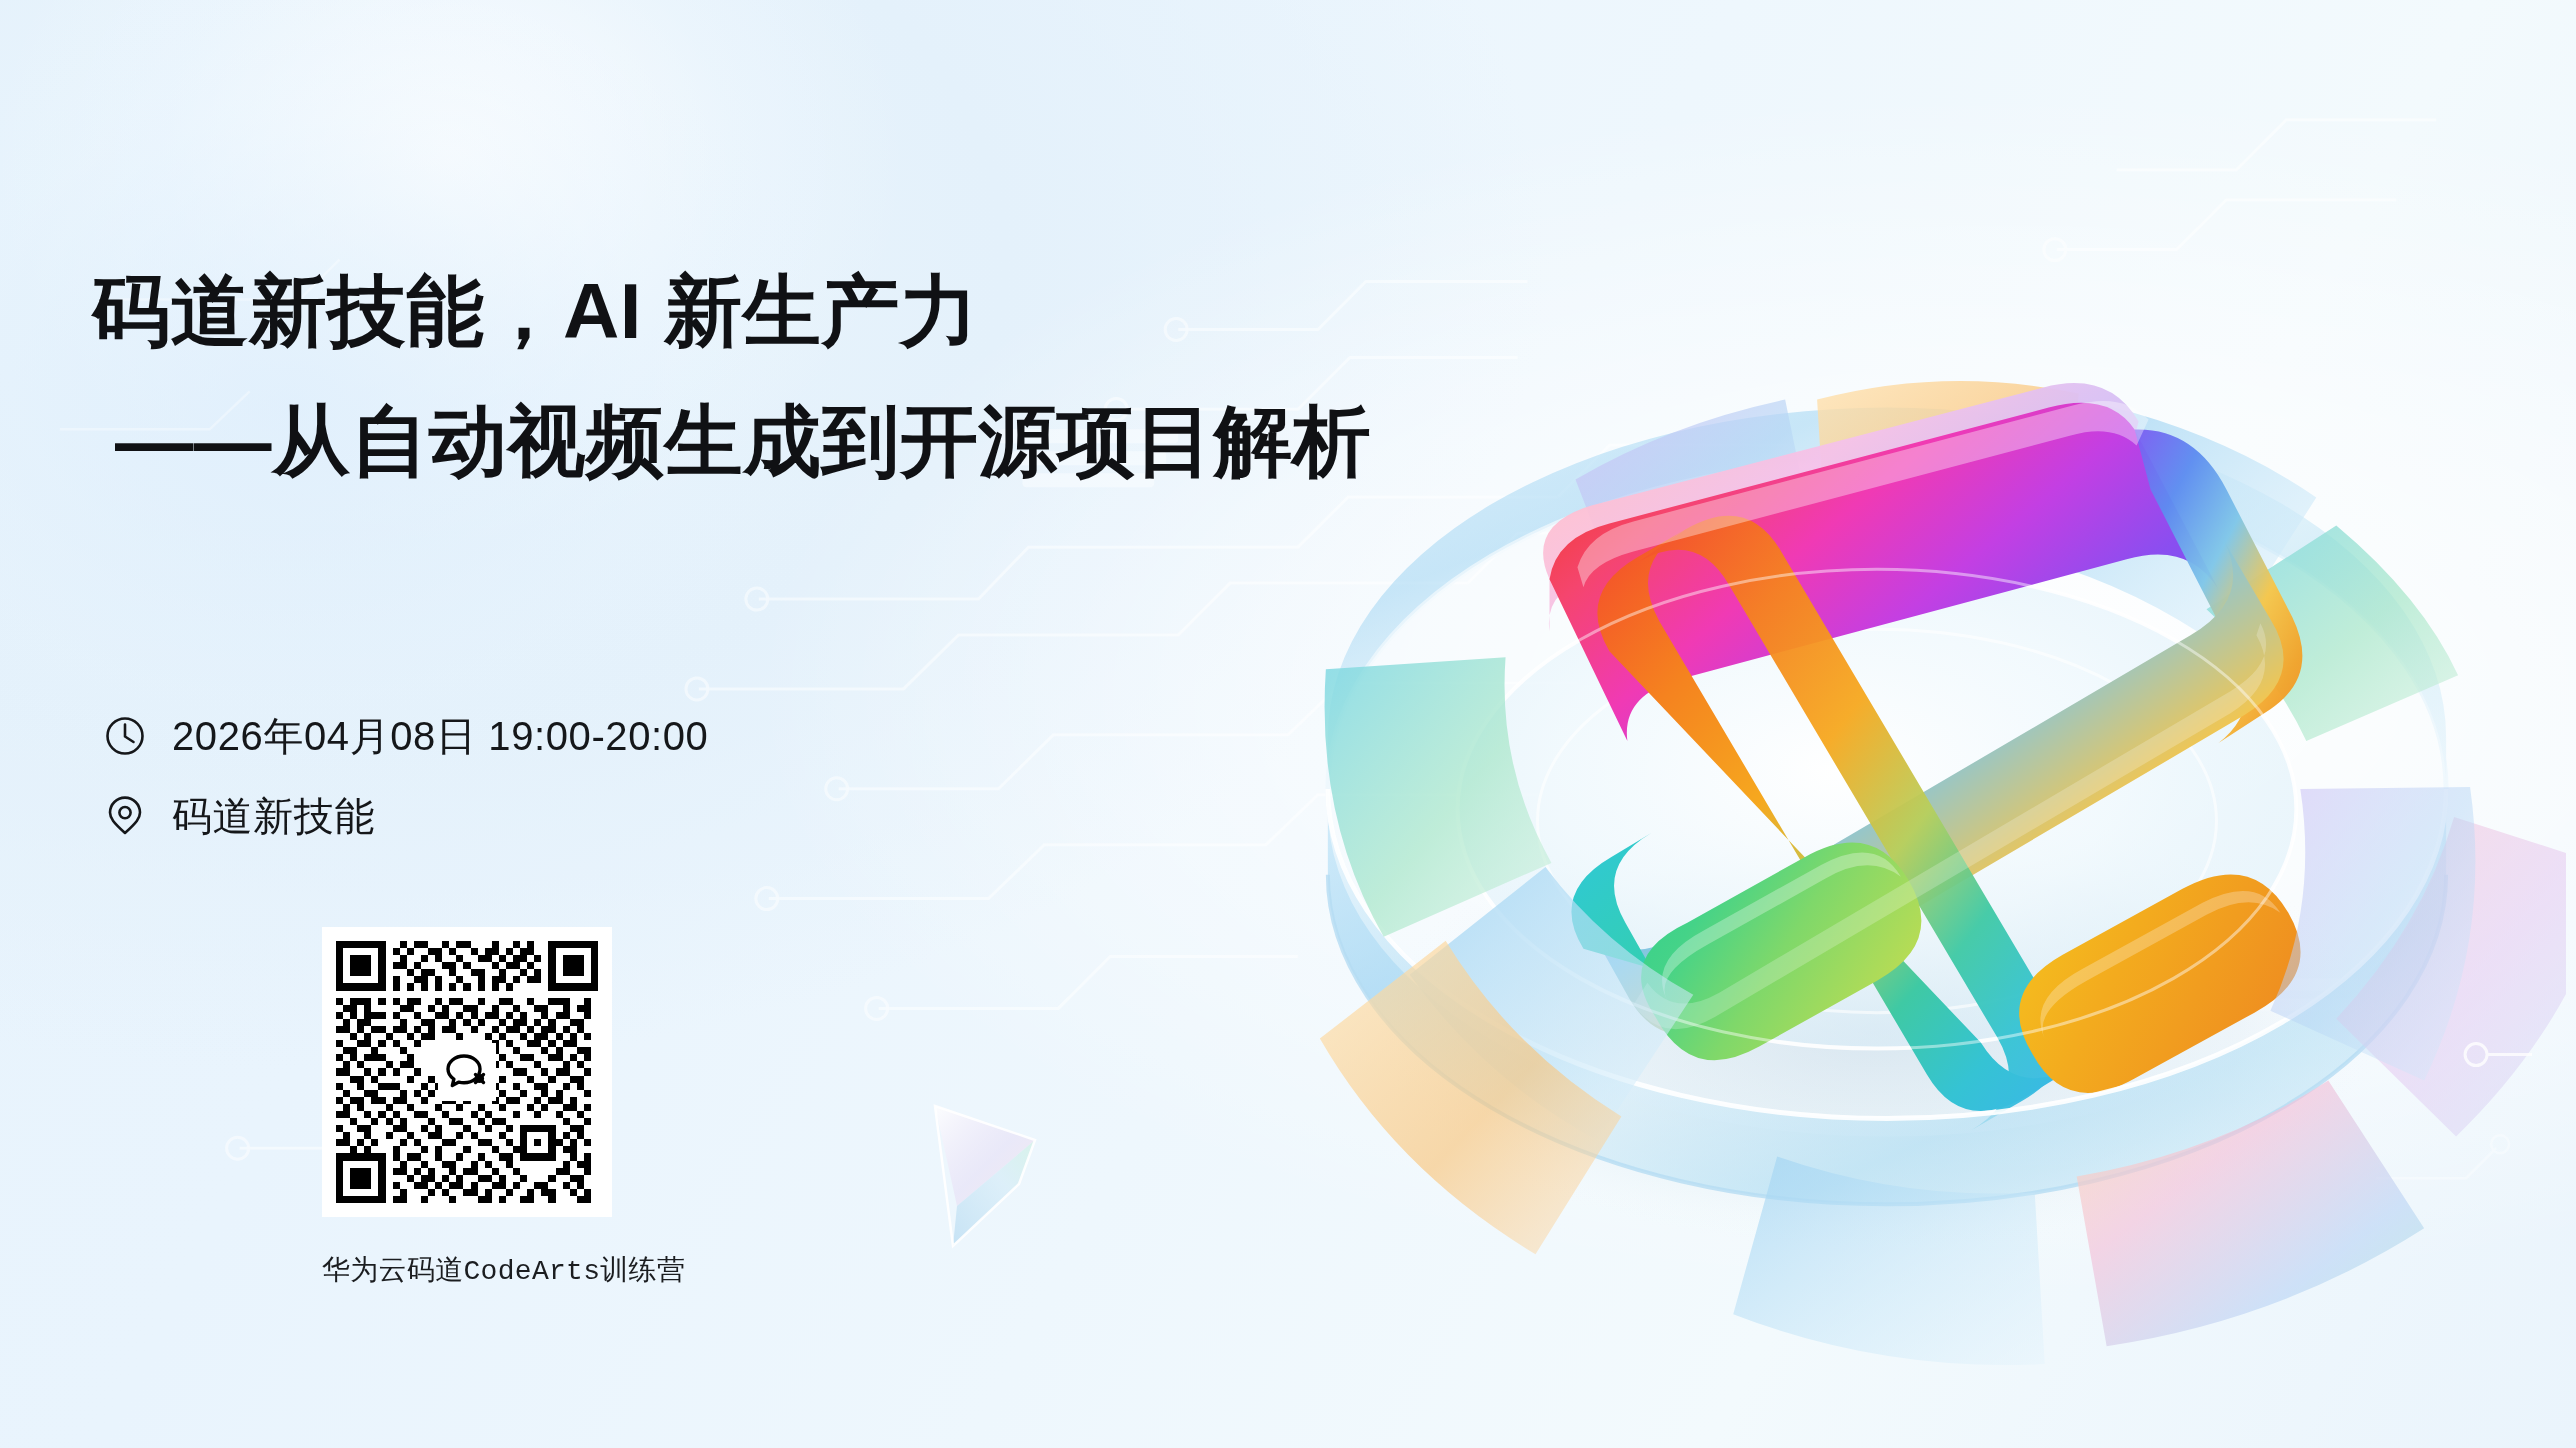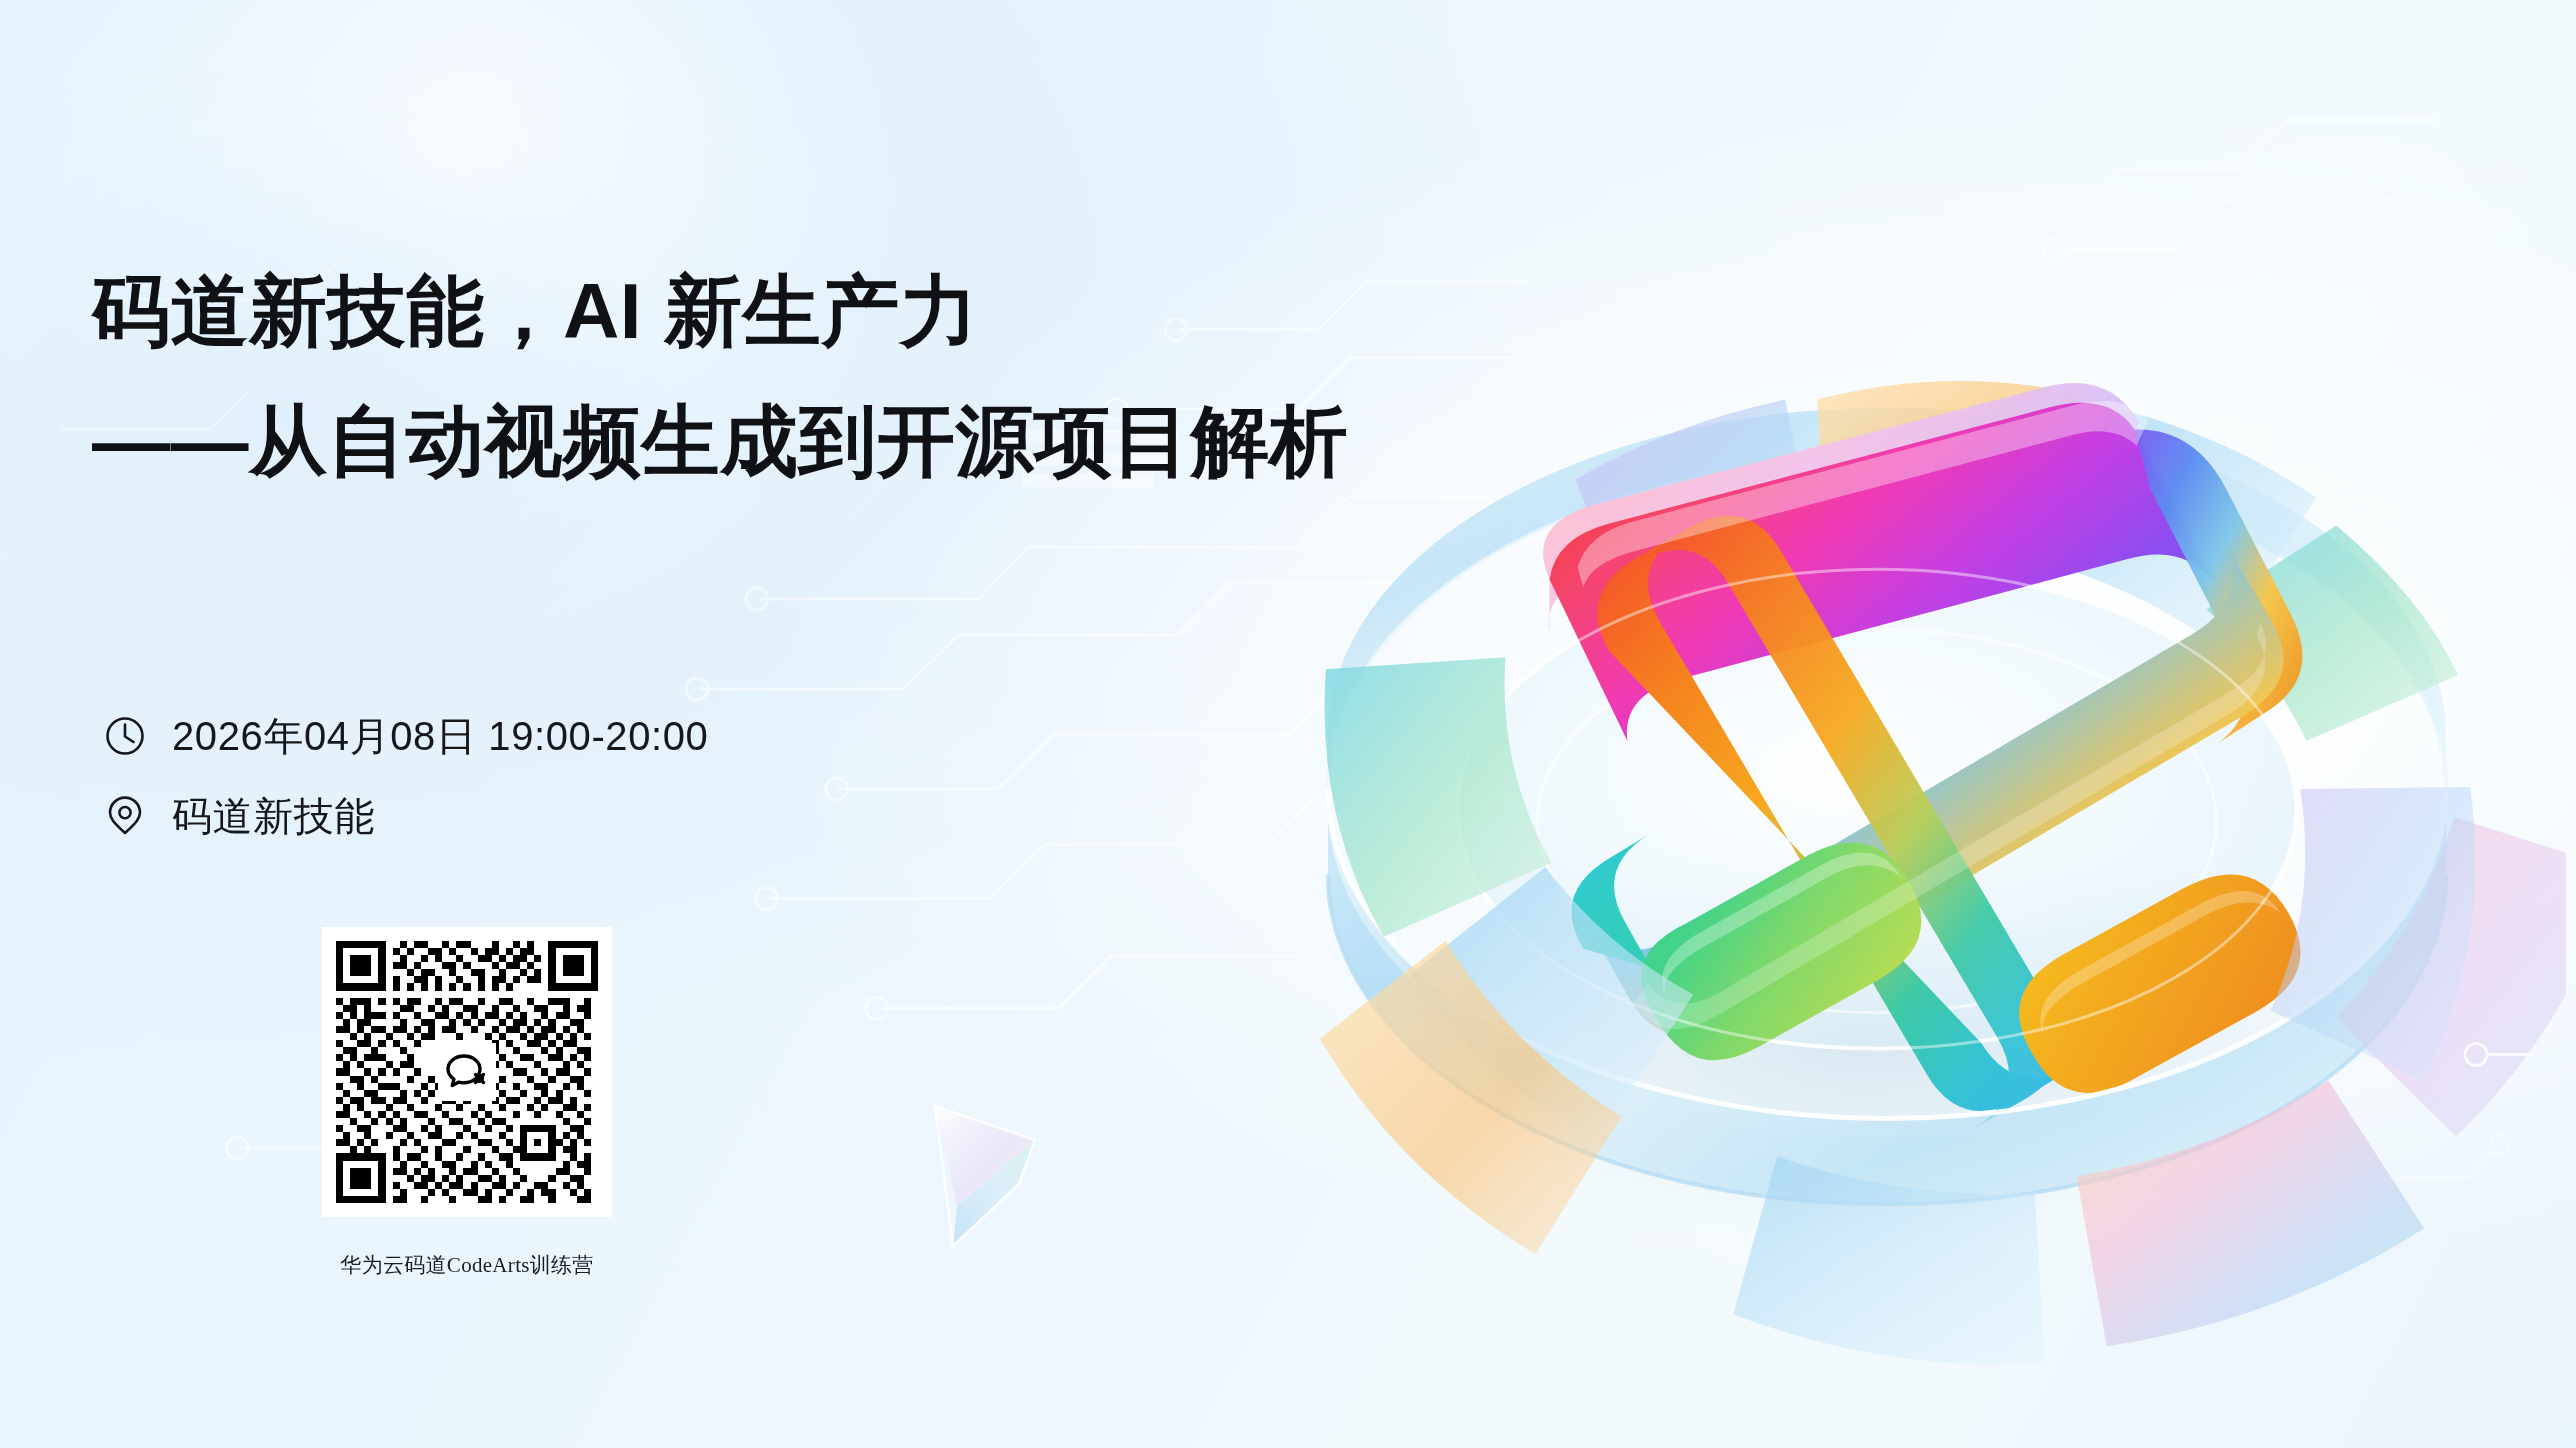--- a/index.html
+++ b/index.html
@@ -74,21 +74,21 @@
     color: #101114;
     font-weight: 700;
     font-size: 78px;
     line-height: 1.0;
     letter-spacing: 0.5px;
     white-space: nowrap;
     font-family: "Liberation Sans", "DejaVu Sans", sans-serif;
   }
 
   .title-line-1 { margin-bottom: 52px; }
-  .title-line-2 { margin-left: 0; }
+  .title-line-2 { margin-left: 23px; }
 
   
   .meta-block { position: absolute; top: 715px; left: 12px; }
 
   .meta-row {
     display: flex;
     align-items: center;
     gap: 26px;
     margin-bottom: 38px;
   }
@@ -136,24 +136,24 @@
     display: flex;
     align-items: center;
     justify-content: center;
   }
 
   .qr-caption {
     margin-top: 34px;
     width: 290px;
     text-align: center;
     color: #1b1d20;
-    font-size: 21px;
+    font-size: 28px;
     letter-spacing: 0.3px;
     white-space: nowrap;
-    font-family: Liberation Serif, serif;
+    font-family: Liberation Mono, monospace;
   }
 </style>
 </head>
 <body>
 
 <div class="banner">
 
   <div class="bg-layer glow-tr"></div>
   <div class="bg-layer glow-bl"></div>
 

